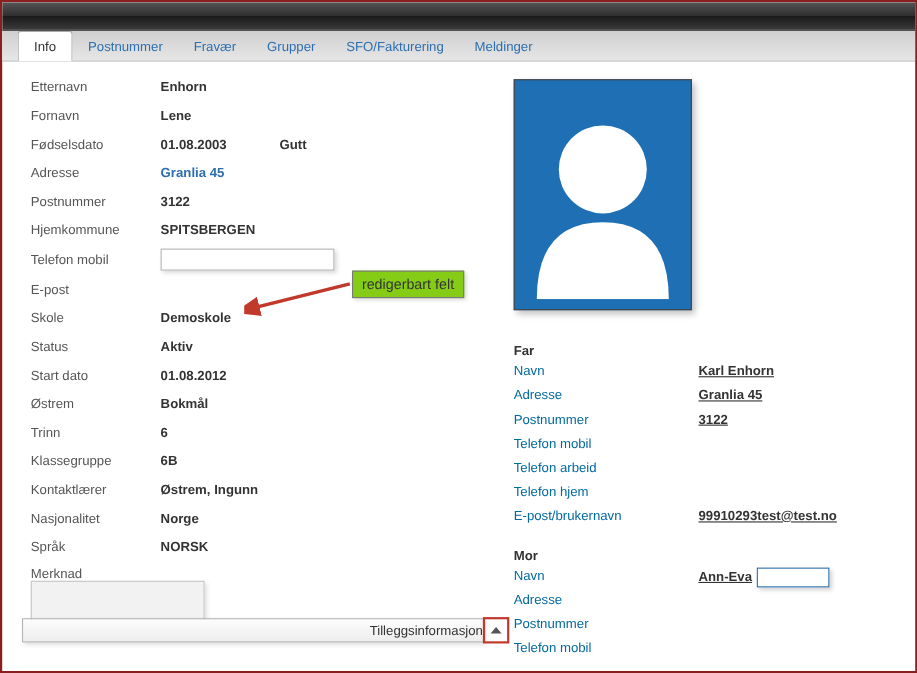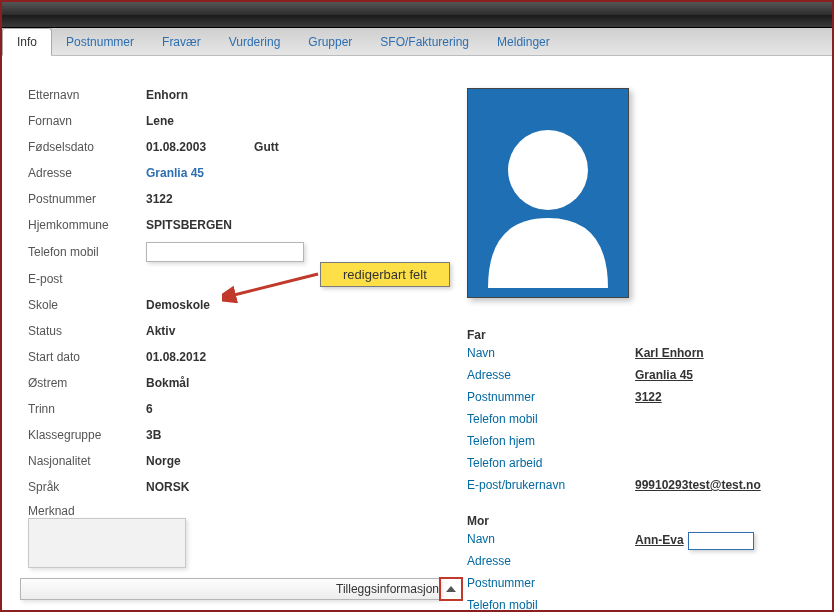--- a/index.html
+++ b/index.html
@@ -18,40 +18,40 @@
     height: 26px;
     background: linear-gradient(to bottom, #555 0%, #2e2e2e 50%, #1a1a1a 51%, #3a3a3a 100%);
     border-bottom: 1px solid #000;
   }
   .tabstrip {
     height: 28px;
     background: linear-gradient(to bottom, #cfcfcf 0%, #e6e6e6 100%);
     border-bottom: 1px solid #bbb;
     display: flex;
     align-items: end;
+    padding-left: 14px;
   }
   .tab {
     padding: 6px 14px 6px 14px;
     color: #2d6fb0;
     cursor: pointer;
     font-size: 12px;
   }
   .tab.active {
     background: #fff;
     color: #333;
     border: 1px solid #aaa;
     border-bottom: 1px solid #fff;
     border-radius: 3px 3px 0 0;
     margin-bottom: -1px;
   }
   .content {
     position: relative;
     padding: 14px 18px 10px 18px;
     height: 538px;
-    margin-top: 16px;
   }
   .left-col {
     position: absolute;
     left: 26px;
     top: 14px;
     width: 430px;
   }
   .row { display:flex; align-items:center; margin-bottom: 8px; min-height:18px;}
   .lbl { width: 118px; color:#555; }
   .val { font-weight: bold; }
@@ -83,22 +83,22 @@
 
   .mor-input {
     display:inline-block; width:66px; height:18px;
     border:1px solid #2d6fb0; background:#fff; margin-left:4px;
     box-shadow: 2px 2px 4px rgba(0,0,0,0.18);
     vertical-align:middle;
   }
 
   .callout {
     position:absolute; left:318px; top:190px;
-    background:#fde047; border:1px solid #7a7a7a;
-    padding:4px 22px; font-size:13px;
+    background:#84cc16; border:1px solid #7a7a7a;
+    padding:4px 8px; font-size:13px;
     box-shadow: 2px 2px 4px rgba(0,0,0,0.18);
   }
   .arrow {
     position:absolute; left:220px; top:196px; pointer-events:none;
   }
 
   .footer-bar {
     position:absolute; left:18px; bottom:10px; width:420px; height:22px;
     border:1px solid #b5b5b5; background:linear-gradient(to bottom,#fdfdfd,#ededed);
     display:flex; align-items:center; justify-content:flex-end;
@@ -116,21 +116,20 @@
 </style>
 </head>
 <body>
 
 <div class="topbar"></div>
 
 <div class="tabstrip">
   <div class="tab active">Info</div>
   <div class="tab">Postnummer</div>
   <div class="tab">Fravær</div>
-  <div class="tab">Vurdering</div>
   <div class="tab">Grupper</div>
   <div class="tab">SFO/Fakturering</div>
   <div class="tab">Meldinger</div>
 </div>
 
 <div class="content">
 
   <div class="left-col">
     <div class="row">
         <span class="lbl">Etternavn</span>
@@ -180,21 +179,25 @@
     <div class="row">
         <span class="lbl">Østrem</span>
         <span class="val">Bokmål</span>
       </div>
     <div class="row">
         <span class="lbl">Trinn</span>
         <span class="val">6</span>
       </div>
     <div class="row">
         <span class="lbl">Klassegruppe</span>
-        <span class="val">3B</span>
+        <span class="val">6B</span>
+      </div>
+    <div class="row">
+        <span class="lbl">Kontaktlærer</span>
+        <span class="val">Østrem, Ingunn</span>
       </div>
     <div class="row">
         <span class="lbl">Nasjonalitet</span>
         <span class="val">Norge</span>
       </div>
     <div class="row">
         <span class="lbl">Språk</span>
         <span class="val">NORSK</span>
       </div>
     <div class="row" style="align-items:flex-start;flex-direction:column;">
@@ -223,25 +226,25 @@
       </div>
     <div class="rrow">
         <span class="rlbl">Postnummer</span>
         <span class="rval">3122</span>
       </div>
     <div class="rrow">
         <span class="rlbl">Telefon mobil</span>
         <span class="rval"></span>
       </div>
     <div class="rrow">
+        <span class="rlbl">Telefon arbeid</span>
+        <span class="rval"></span>
+      </div>
+    <div class="rrow">
         <span class="rlbl">Telefon hjem</span>
-        <span class="rval"></span>
-      </div>
-    <div class="rrow">
-        <span class="rlbl">Telefon arbeid</span>
         <span class="rval"></span>
       </div>
     <div class="rrow">
         <span class="rlbl">E-post/brukernavn</span>
         <span class="rval">99910293test@test.no</span>
       </div>
 
     <div style="height:14px;"></div>
     <div class="section-h">Mor</div>
     <div class="rrow">

